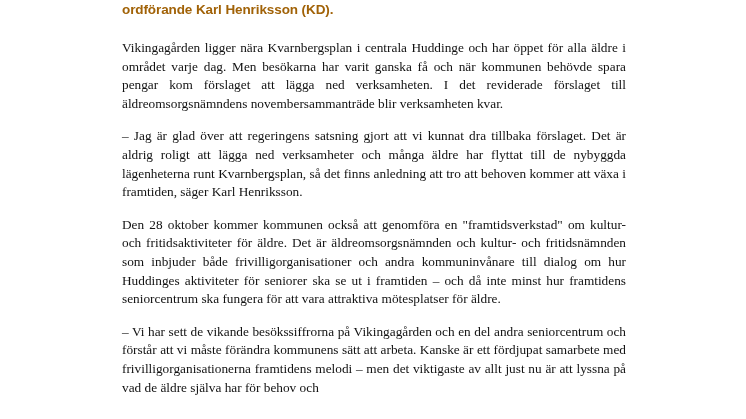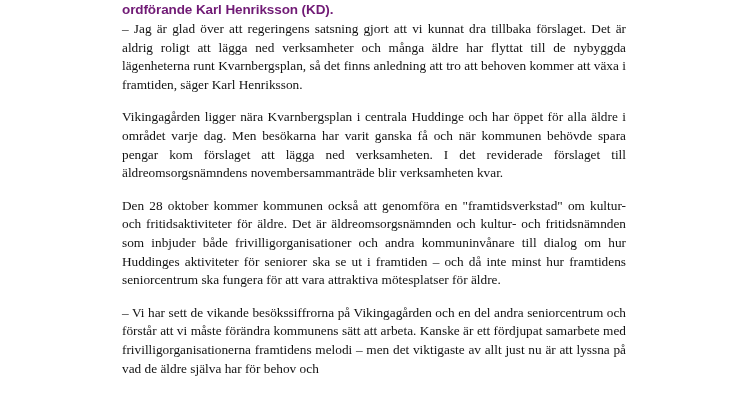--- a/index.html
+++ b/index.html
@@ -20,21 +20,21 @@
     background: #ffffff;
     box-sizing: border-box;
     padding: 0 120px 0 122px;
   }
   .doc-heading {
     margin: 0;
     padding-top: 0;
     font-family: "Liberation Sans", sans-serif;
     font-size: 13.5px;
     font-weight: bold;
-    color: #701a75;
+    color: #a16207;
     line-height: 20px;
     letter-spacing: -0.1px;
   }
   .para {
     margin: 0;
     font-family: "Liberation Serif", serif;
     font-size: 13.3px;
     color: #111111;
     line-height: 18.6px;
     text-align: justify;
@@ -47,18 +47,18 @@
     margin-top: 14px;
   }
 </style>
 </head>
 <body>
 
 <div class="page">
 
   <div class="doc-heading">ordförande Karl Henriksson (KD).</div>
 
+  <p class="para first">Vikingagården ligger nära Kvarnbergsplan i centrala Huddinge och har öppet för alla äldre i området varje dag. Men besökarna har varit ganska få och när kommunen behövde spara pengar kom förslaget att lägga ned verksamheten. I det reviderade förslaget till äldreomsorgsnämndens novembersammanträde blir verksamheten kvar.</p>
   <p class="para">– Jag är glad över att regeringens satsning gjort att vi kunnat dra tillbaka förslaget. Det är aldrig roligt att lägga ned verksamheter och många äldre har flyttat till de nybyggda lägenheterna runt Kvarnbergsplan, så det finns anledning att tro att behoven kommer att växa i framtiden, säger Karl Henriksson.</p>
-  <p class="para first">Vikingagården ligger nära Kvarnbergsplan i centrala Huddinge och har öppet för alla äldre i området varje dag. Men besökarna har varit ganska få och när kommunen behövde spara pengar kom förslaget att lägga ned verksamheten. I det reviderade förslaget till äldreomsorgsnämndens novembersammanträde blir verksamheten kvar.</p>
   <p class="para">Den 28 oktober kommer kommunen också att genomföra en "framtidsverkstad" om kultur- och fritidsaktiviteter för äldre. Det är äldreomsorgsnämnden och kultur- och fritidsnämnden som inbjuder både frivilligorganisationer och andra kommuninvånare till dialog om hur Huddinges aktiviteter för seniorer ska se ut i framtiden – och då inte minst hur framtidens seniorcentrum ska fungera för att vara attraktiva mötesplatser för äldre.</p>
   <p class="para">– Vi har sett de vikande besökssiffrorna på Vikingagården och en del andra seniorcentrum och förstår att vi måste förändra kommunens sätt att arbeta. Kanske är ett fördjupat samarbete med frivilligorganisationerna framtidens melodi – men det viktigaste av allt just nu är att lyssna på vad de äldre själva har för behov och</p>
 
 </div>
 
 </body></html>

